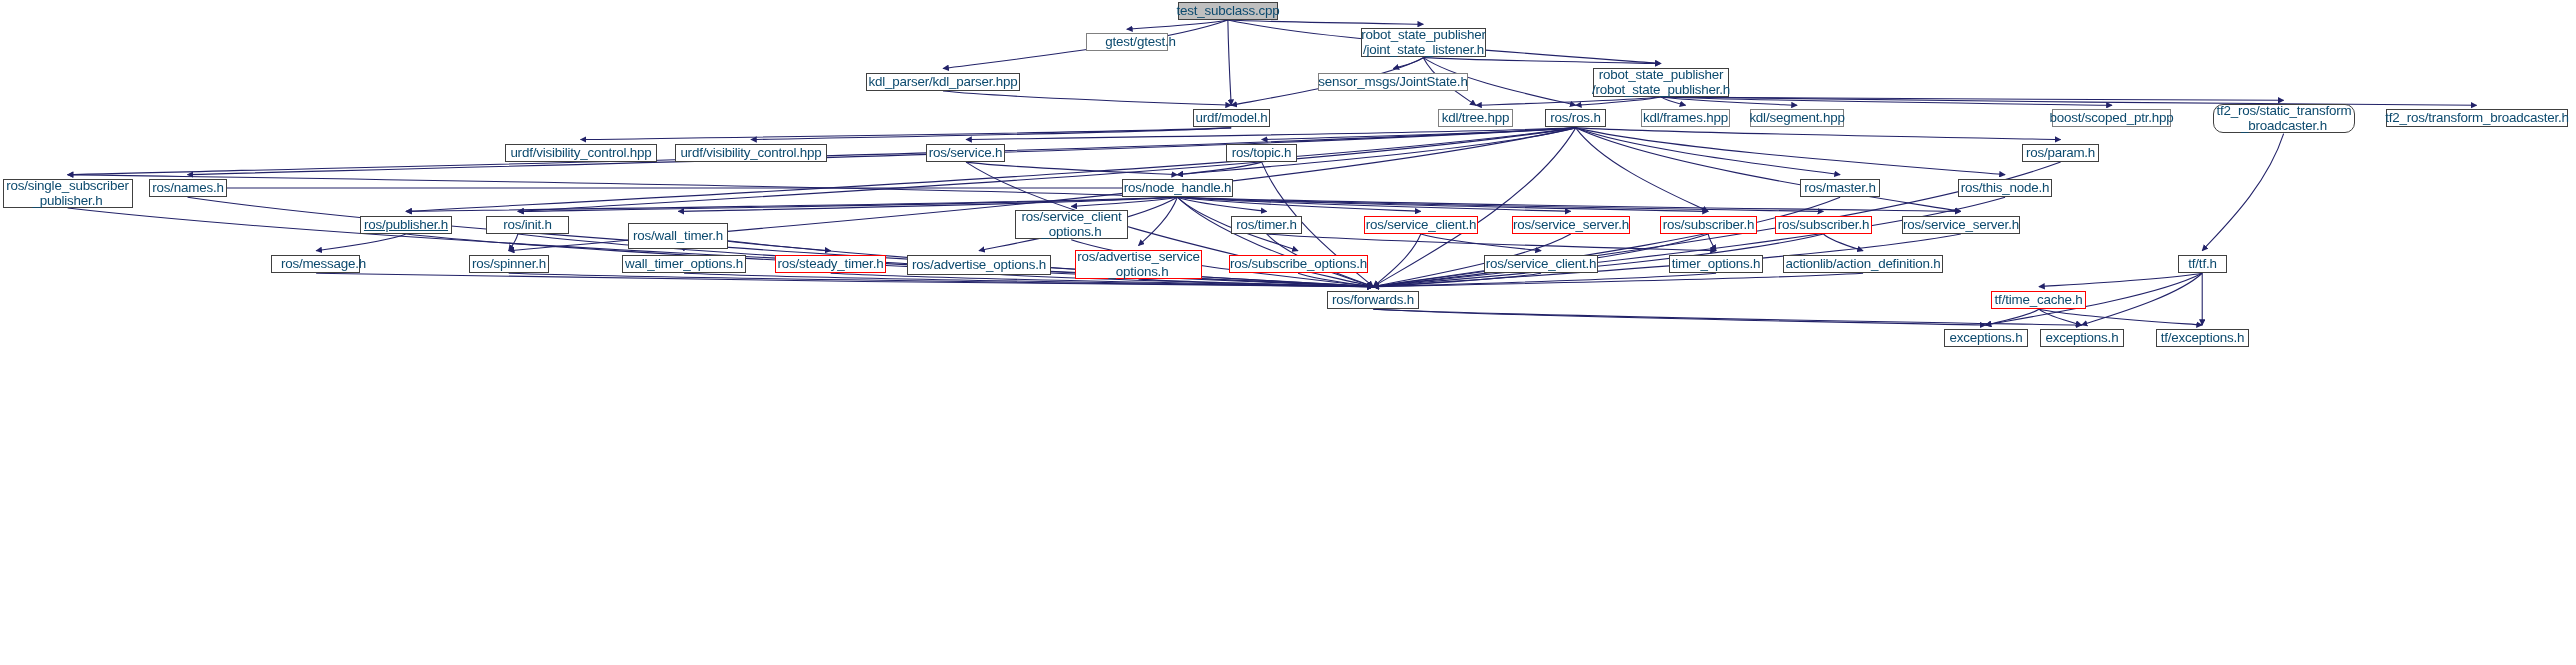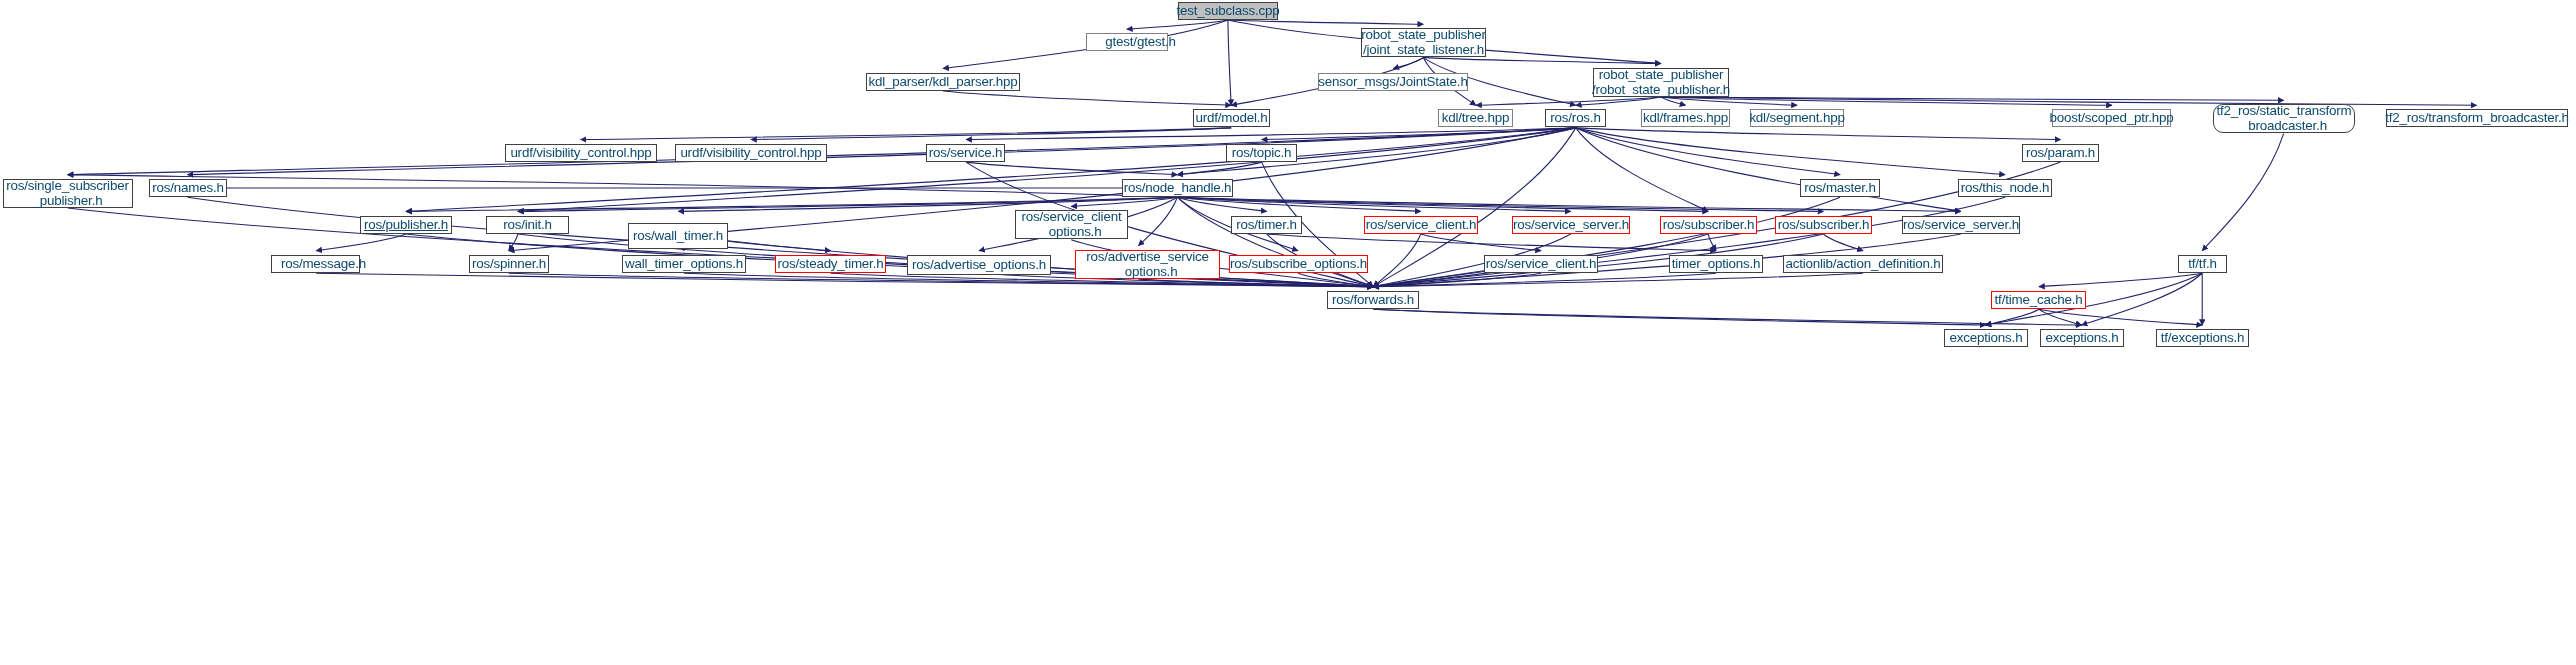--- a/index.html
+++ b/index.html
@@ -200,21 +200,21 @@
       <div class="node red" style="left: 1364px; top: 216px; width: 114px; height: 18.4px;">ros/service_client.h</div>
       <div class="node red" style="left: 1512px; top: 216px; width: 118px; height: 18.4px;">ros/service_server.h</div>
       <div class="node red" style="left: 1660px; top: 216px; width: 97px; height: 18.4px;">ros/subscriber.h</div>
       <div class="node red" style="left: 1775px; top: 216px; width: 97px; height: 18.4px;">ros/subscriber.h</div>
       <div class="node strong" style="left: 1902px; top: 216px; width: 118px; height: 18.4px;">ros/service_server.h</div>
       <div class="node strong" style="left: 271px; top: 255px; width: 89px; height: 18.4px; padding-left: 16px;">ros/message.h</div>
       <div class="node strong" style="left: 469px; top: 255px; width: 80px; height: 18.4px;">ros/spinner.h</div>
       <div class="node strong" style="left: 622px; top: 255px; width: 124px; height: 18.4px;">wall_timer_options.h</div>
       <div class="node red" style="left: 775px; top: 255px; width: 111px; height: 18.4px;">ros/steady_timer.h</div>
       <div class="node strong" style="left: 907px; top: 255px; width: 144px; height: 20px;">ros/advertise_options.h</div>
-      <div class="node red" style="left: 1075px; top: 250px; width: 145px; height: 29px;">ros/advertise_service
+      <div class="node red" style="left: 1075px; top: 250px; width: 127px; height: 29px;">ros/advertise_service
 _options.h</div>
       <div class="node red" style="left: 1229px; top: 255px; width: 139px; height: 18.4px;">ros/subscribe_options.h</div>
       <div class="node strong" style="left: 1484px; top: 255px; width: 114px; height: 18.4px;">ros/service_client.h</div>
       <div class="node strong" style="left: 1669px; top: 255px; width: 94px; height: 18.4px;">timer_options.h</div>
       <div class="node strong" style="left: 1783px; top: 255px; width: 160px; height: 18.4px;">actionlib/action_definition.h</div>
       <div class="node strong" style="left: 2178px; top: 255px; width: 49px; height: 18.4px;">tf/tf.h</div>
       <div class="node strong" style="left: 1327px; top: 291px; width: 92px; height: 18.4px;">ros/forwards.h</div>
       <div class="node red" style="left: 1991px; top: 291px; width: 95px; height: 18.4px;">tf/time_cache.h</div>
       <div class="node strong" style="left: 1944px; top: 329px; width: 84px; height: 18.4px;">exceptions.h</div>
       <div class="node strong" style="left: 2040px; top: 329px; width: 84px; height: 18.4px;">exceptions.h</div>

